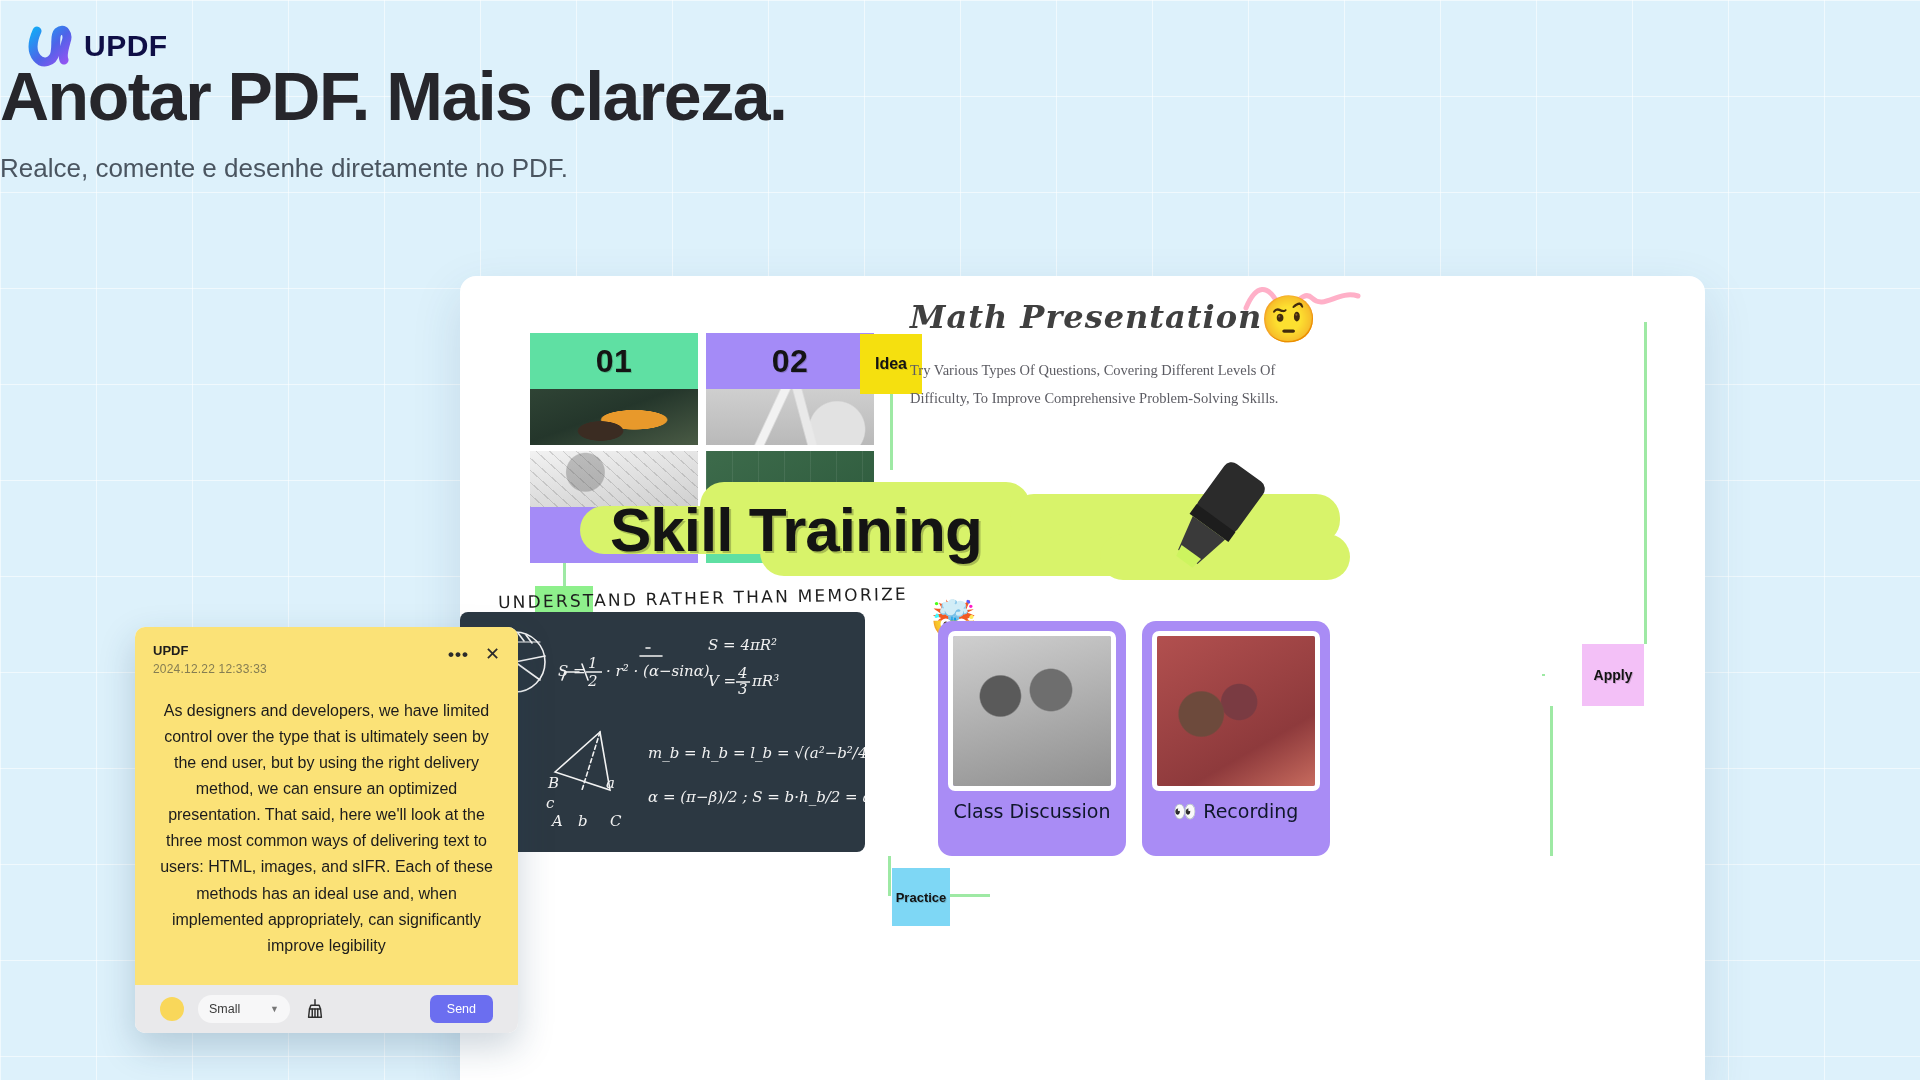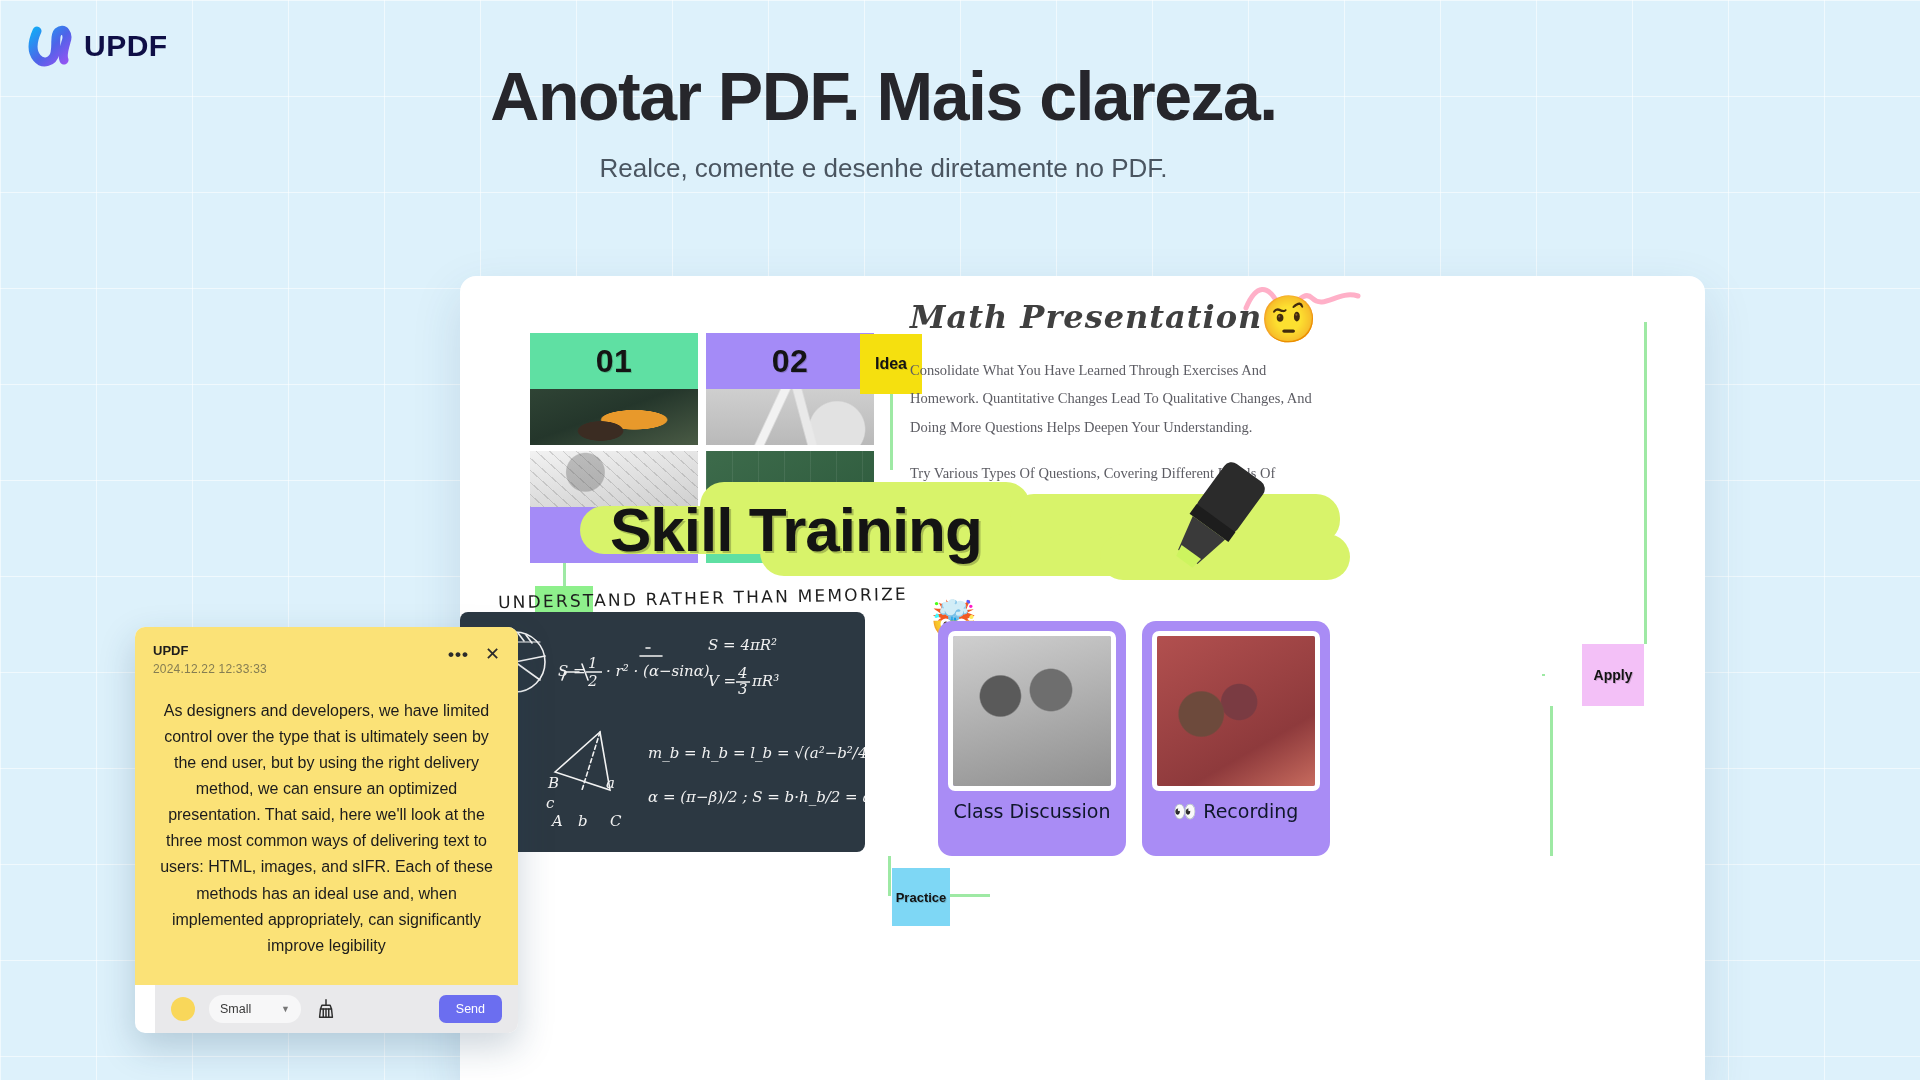--- a/index.html
+++ b/index.html
@@ -22,21 +22,21 @@
     position: absolute; left: 28px; top: 24px;
     display: flex; align-items: center; gap: 12px;
   }
   .logo-mark { width: 44px; height: 44px; display:block; }
   .logo-text {
     font-size: 30px; font-weight: bold; letter-spacing: 0.5px;
     color: #0f0f46; font-family: "Liberation Sans", sans-serif;
   }
 
   
-  .hero { position: absolute; top: 60px; left: 8px; width: 1751px; text-align: center; }
+  .hero { position: absolute; top: 60px; left: 0; width: 1751px; }
   .hero-title {
     font-size: 68px; line-height: 1.08; font-weight: bold;
     color: #26262b; letter-spacing: -1.5px;
     font-family: "Liberation Sans", sans-serif;
   }
   .hero-sub {
     margin-top: 20px; font-size: 26px; color: #4a5560; font-weight: normal;
   }
 
   
@@ -204,21 +204,21 @@
   .note-time { font-size: 12px; color: #857d52; margin-top: 4px; letter-spacing: .2px; }
   .note-actions { display: flex; align-items: center; gap: 16px; padding-top: 2px; }
   .note-actions .ic { cursor: pointer; line-height: 1; color: #2b2b2b; }
   .dots { font-size: 17px; letter-spacing: 1px; font-weight: bold; }
   .xmark { font-size: 18px; }
   .note-text {
     margin-top: 22px; font-size: 16px; line-height: 1.63; color: #1c1c1c; text-align: center;
   }
   .note-foot {
     background: #e9e9eb; display: flex; align-items: center;
-    padding: 10px 16px; gap: 14px; margin-left: 20px;
+    padding: 10px 25px; gap: 14px;
   }
   .swatch { width: 24px; height: 24px; border-radius: 50%; background: #f9d75a; }
   .size-select {
     background: #f7f7f8; border-radius: 16px; height: 28px; width: 92px;
     display: flex; align-items: center; justify-content: space-between;
     padding: 0 11px; font-size: 12.5px; color: #3a3a3a;
   }
   .chev { font-size: 9px; color: #777; }
   .broom { width: 22px; height: 22px; }
   .send-btn {
@@ -308,21 +308,20 @@
   <div class="sticky sticky-apply">
     <span>Apply</span>
   </div>
   <div class="sticky sticky-practice">
     <span>Practice</span>
   </div>
 
   <div class="mp">
     <div class="mp-title">Math Presentation</div>
     <div class="mp-body">
-      <p>Consolidate What You Have Learned Through Exercises And Homework. Quantitative Changes Lead To Qualitative Changes, And Doing More Questions Helps Deepen Your Understanding.</p>
       <p>Try Various Types Of Questions, Covering Different Levels Of Difficulty, To Improve Comprehensive Problem-Solving Skills.</p>
     </div>
   </div>
 
   <svg class="pink-squiggle" width="120" height="40" viewBox="0 0 120 40">
     <path d="M4 30 C14 6, 26 6, 36 26 C46 46, 58 8, 70 20 C82 32, 96 12, 116 18" fill="none" stroke="#ffb0c8" stroke-width="5" stroke-linecap="round"></path>
   </svg>
   <div class="emoji-think">🤨</div>
 
   <div class="skill-wrap">

